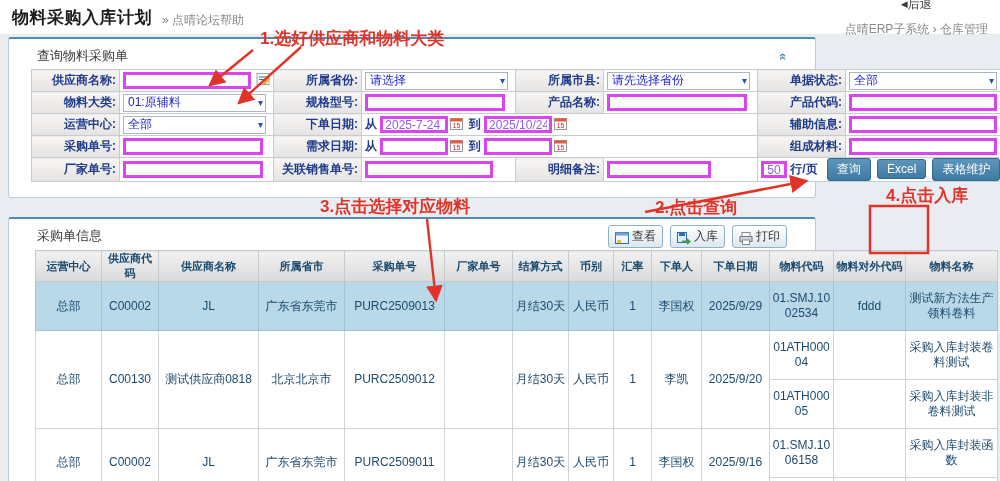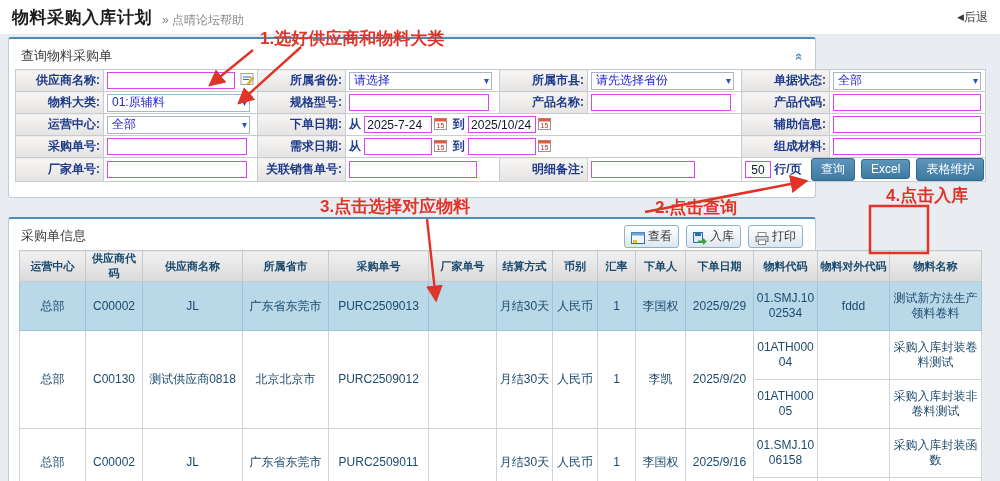--- a/index.html
+++ b/index.html
@@ -10,33 +10,33 @@
   }
   
   .topbar{height:34px;background:#fff;display:flex;align-items:center;padding:8px 12px;}
   .page-title{font-size:17px;font-weight:bold;color:#1c1c1c;letter-spacing:.5px;}
   .help-link{color:#888;font-size:12px;margin:6px 0 0 10px;}
   .top-right{margin-left:auto;display:flex;align-items:center;gap:8px;color:#8a8a8a;font-size:12px;flex-direction:column;}
   .back-link{color:#3c3c3c;}
   .back-link .tri{font-size:9px;vertical-align:1px;}
   
   .panel{position:absolute;left:8px;width:808px;background:#fff;border:1px solid #b9cdda;
-         border-top:2px solid #4e8cb4;border-radius:3px;padding:4px 6px;}
+         border-top:2px solid #4e8cb4;border-radius:3px;padding:4px 22px;}
   #query-panel{top:37px;height:161px;}
   #orders-panel{top:217px;height:400px;}
   .ptitle-row{display:flex;align-items:center;height:26px;padding:0 6px;color:#3a3a3a;font-size:13px;}
   .collapse-ic{margin-left:auto;color:#4a8ab2;font-weight:bold;font-size:13px;
                display:inline-block;transform:rotate(90deg);cursor:pointer;}
   
   .ftable{width:100%;border-collapse:collapse;table-layout:fixed;}
   .ftable td{border:1px solid #c6ccd2;height:22px;padding:0 3px;vertical-align:middle;
              background:#fff;overflow:hidden;white-space:nowrap;margin-left:8px;}
   .ftable td.lbl{background:linear-gradient(#f7f6f4,#e5e3e1);text-align:right;
                  color:#1e3a8a;font-weight:bold;}
-  input.txt{border:1px solid #d946ef;height:17px;font-size:12px;color:#0f172a;
+  input.txt{border:3px solid #d946ef;height:17px;font-size:12px;color:#8b5cf6;
             padding:0 2px;vertical-align:middle;font-family:inherit;}
   .sel{display:inline-flex;align-items:center;justify-content:space-between;
        border:1px solid #a9b6c0;background:#fff;height:18px;padding:0 2px 0 4px;
        vertical-align:middle;cursor:pointer;}
   .sel .st{color:#2222cc;overflow:hidden;white-space:nowrap;}
   .sel .sa{color:#2a52be;font-size:10px;font-weight:bold;margin-left:3px;}
   .fromto{color:#1e3a8a;font-weight:bold;}
   .cal{vertical-align:-2px;margin:0 2px;cursor:pointer;}
   .btn{background:linear-gradient(#5e95ba,#3d7aa3);color:#fff;border:1px solid #33688f;
        border-radius:3px;font-size:12px;padding:2px 9px;margin-left:6px;cursor:pointer;
@@ -57,20 +57,25 @@
   #ann-overlay{position:absolute;left:0;top:0;width:1000px;height:481px;z-index:19;pointer-events:none;}
 </style>
 </head>
 <body>
 
 <div class="topbar">
   <span class="page-title">物料采购入库计划</span>
   <span class="help-link">» 点晴论坛帮助</span>
   <span class="top-right">
     <span class="back-link"><span class="tri">◀</span><span>后退</span></span>
+    <span>
+      <span>点晴ERP子系统</span>
+      <span>›</span>
+      <span>仓库管理</span>
+    </span>
   </span>
 </div>
 
 <div class="panel" id="query-panel">
   <div class="ptitle-row">
     <span>查询物料采购单</span>
     <span class="collapse-ic">«</span>
   </div>
   <table class="ftable">
     <colgroup>

